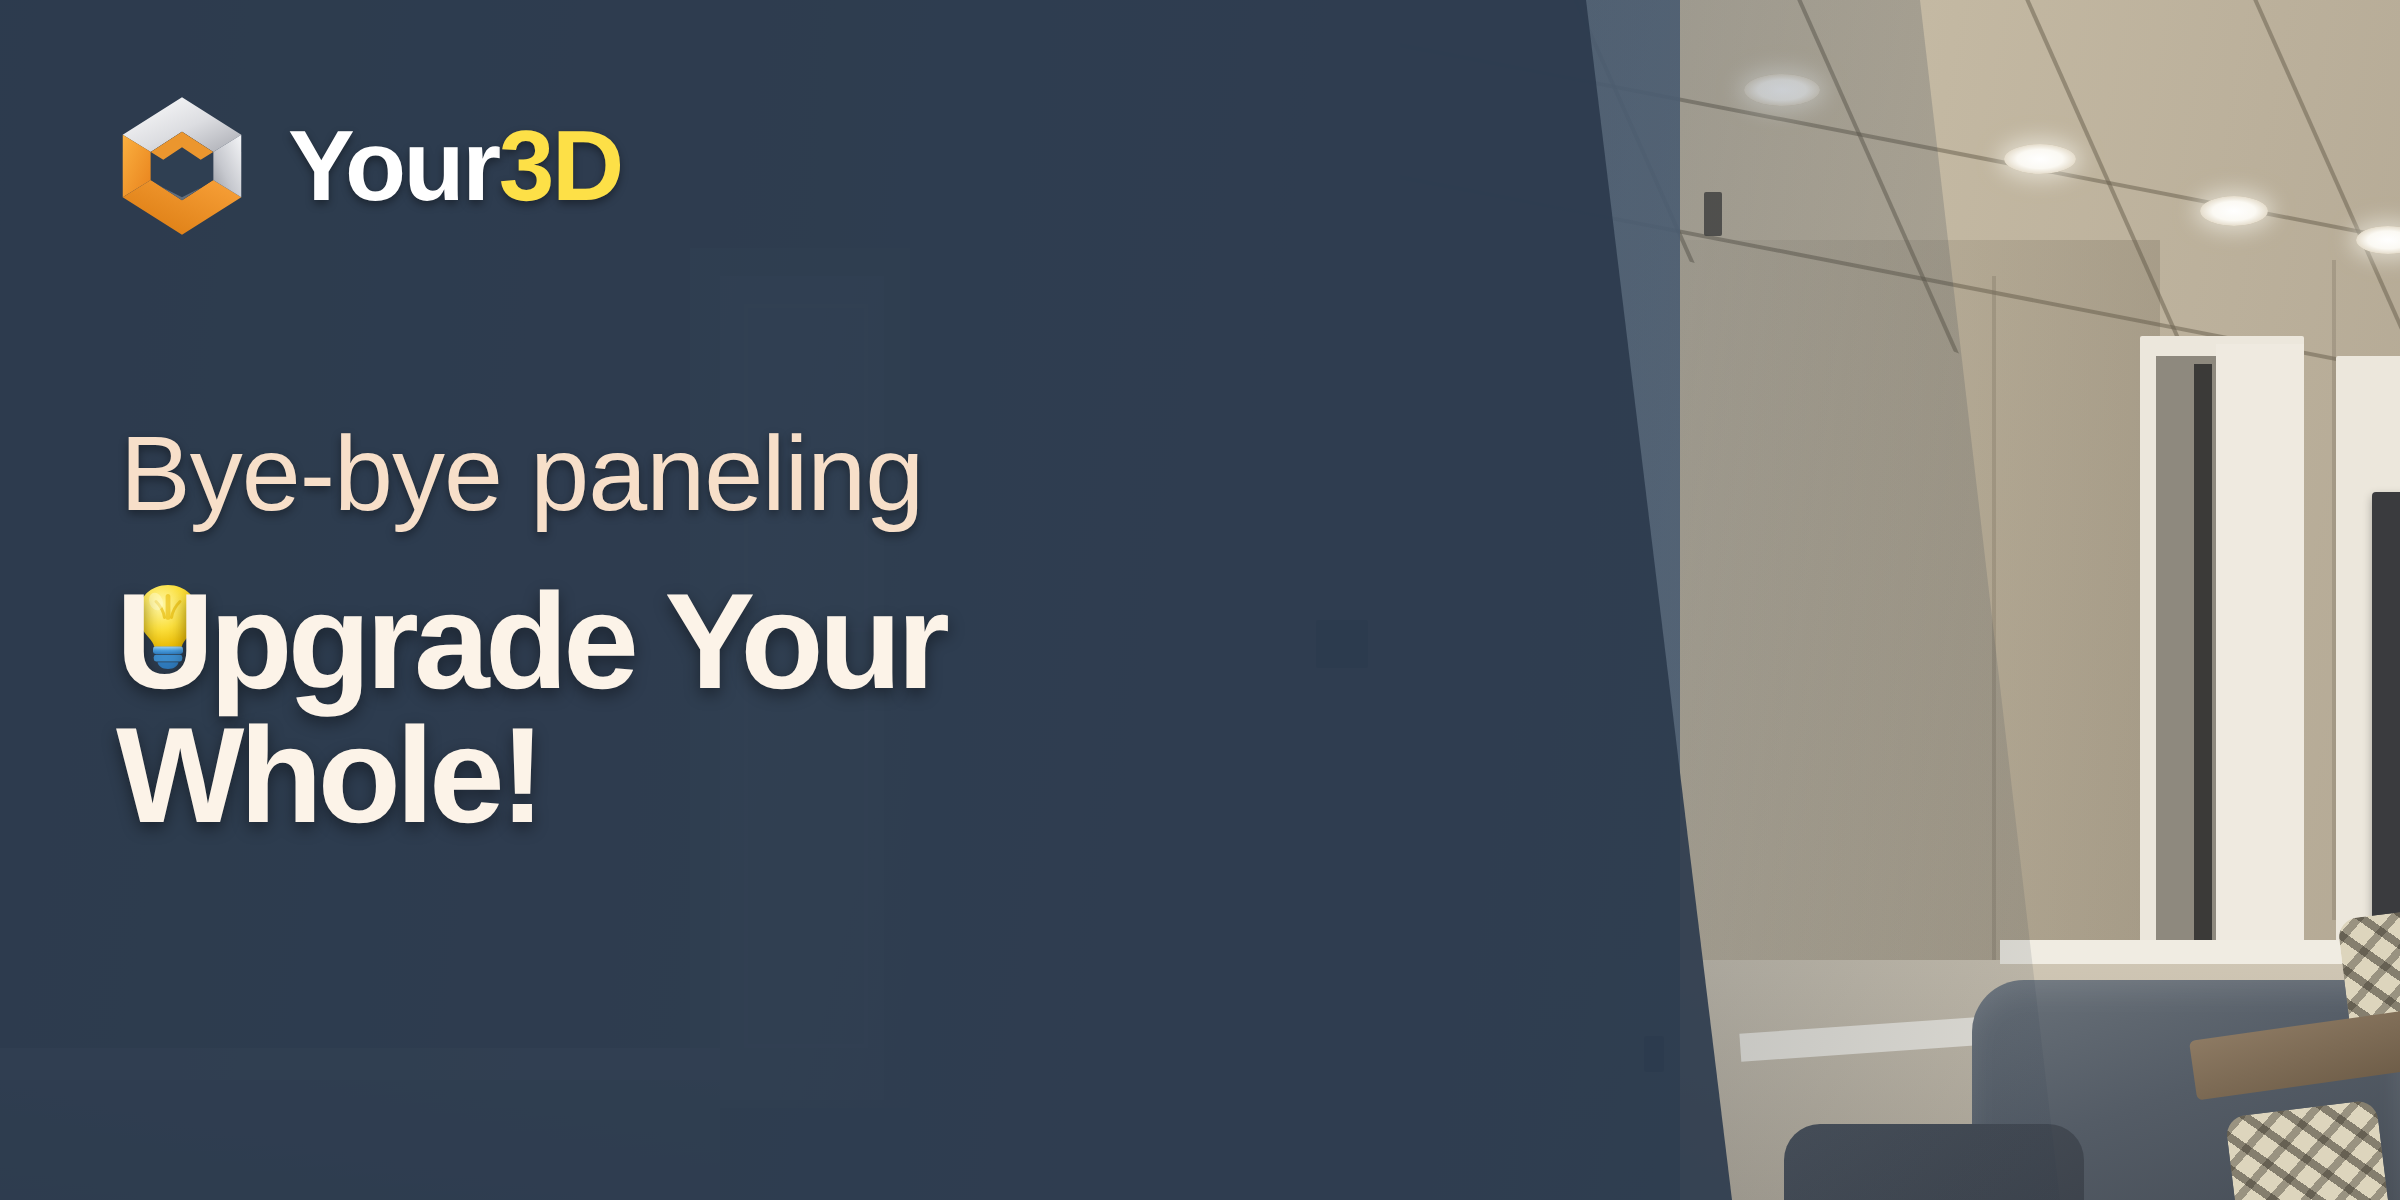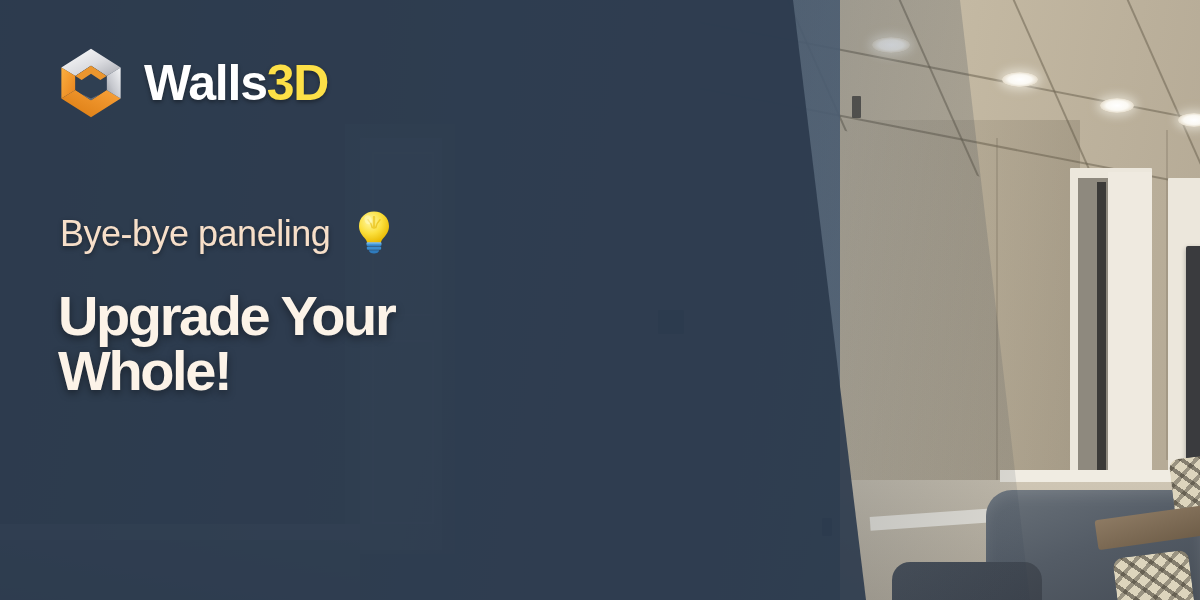--- a/index.html
+++ b/index.html
@@ -118,30 +118,31 @@
   .logo-word{
     font-size:50px;font-weight:bold;letter-spacing:-1.2px;
     line-height:1;white-space:nowrap;
     text-shadow:0 2px 4px rgba(0,0,0,.38);
   }
   .logo-word .w{color:#ffffff;}
   .logo-word .d{color:#fde047;}
 
   .kicker{
     position:absolute;left:60px;top:207px;
-    display:flex;align-items:flex-end;gap:20px;
-    font-size:36px;color:#f7dfc9;letter-spacing:-.5px;
+    display:flex;align-items:flex-start;gap:20px;
+    font-size:53px;color:#f7dfc9;letter-spacing:-.5px;
     text-shadow:0 2px 5px rgba(0,0,0,.40);
     white-space:nowrap;
+    flex-direction:column;
   }
   .bulb{width:48px;height:48px;display:block;}
 
   .headline{
     position:absolute;left:58px;top:288px;
-    font-size:56px;font-weight:bold;color:#fcf3e8;
+    font-size:68px;font-weight:bold;color:#fcf3e8;
     line-height:.99;letter-spacing:-2.4px;
     text-shadow:0 3px 8px rgba(0,0,0,.42);
     max-width:640px;
   }
   .headline .l2{display:block;}
 </style>
 </head>
 <body>
 
 <div class="banner">
@@ -236,21 +237,21 @@
           <polygon points="50,6 88,30 70,41 50,28 30,41 12,30" fill="url(#sg1)"></polygon>
           <polygon points="12,30 30,41 30,59 12,70" fill="url(#og1)"></polygon>
           <polygon points="12,70 30,59 50,72 70,59 88,70 50,94" fill="url(#og2)"></polygon>
           <polygon points="88,30 70,41 70,59 88,70" fill="url(#sg2)"></polygon>
           <polygon points="50,28 70,41 70,59 50,72 30,59 30,41" fill="#2f3f52"></polygon>
           <polygon points="50,28 70,41 62,46 50,38 38,46 30,41" fill="#f59b2c" opacity=".95"></polygon>
           <polygon points="30,59 50,72 62,64 50,70 38,64" fill="#ffffff" opacity=".25"></polygon>
         </g>
       </svg>
       <div class="logo-word">
-        <span class="w">Walls</span><span class="d">3D</span>
+        <span class="w">Your</span><span class="d">3D</span>
       </div>
     </div>
 
     <div class="kicker">
       <span>Bye-bye paneling</span>
       <svg class="bulb" viewBox="0 0 64 64">
         <defs>
           <radialGradient id="bulbg" cx="38%" cy="32%" r="72%">
             <stop offset="0%" stop-color="#fff8a8"></stop>
             <stop offset="55%" stop-color="#fbdf3c"></stop>

